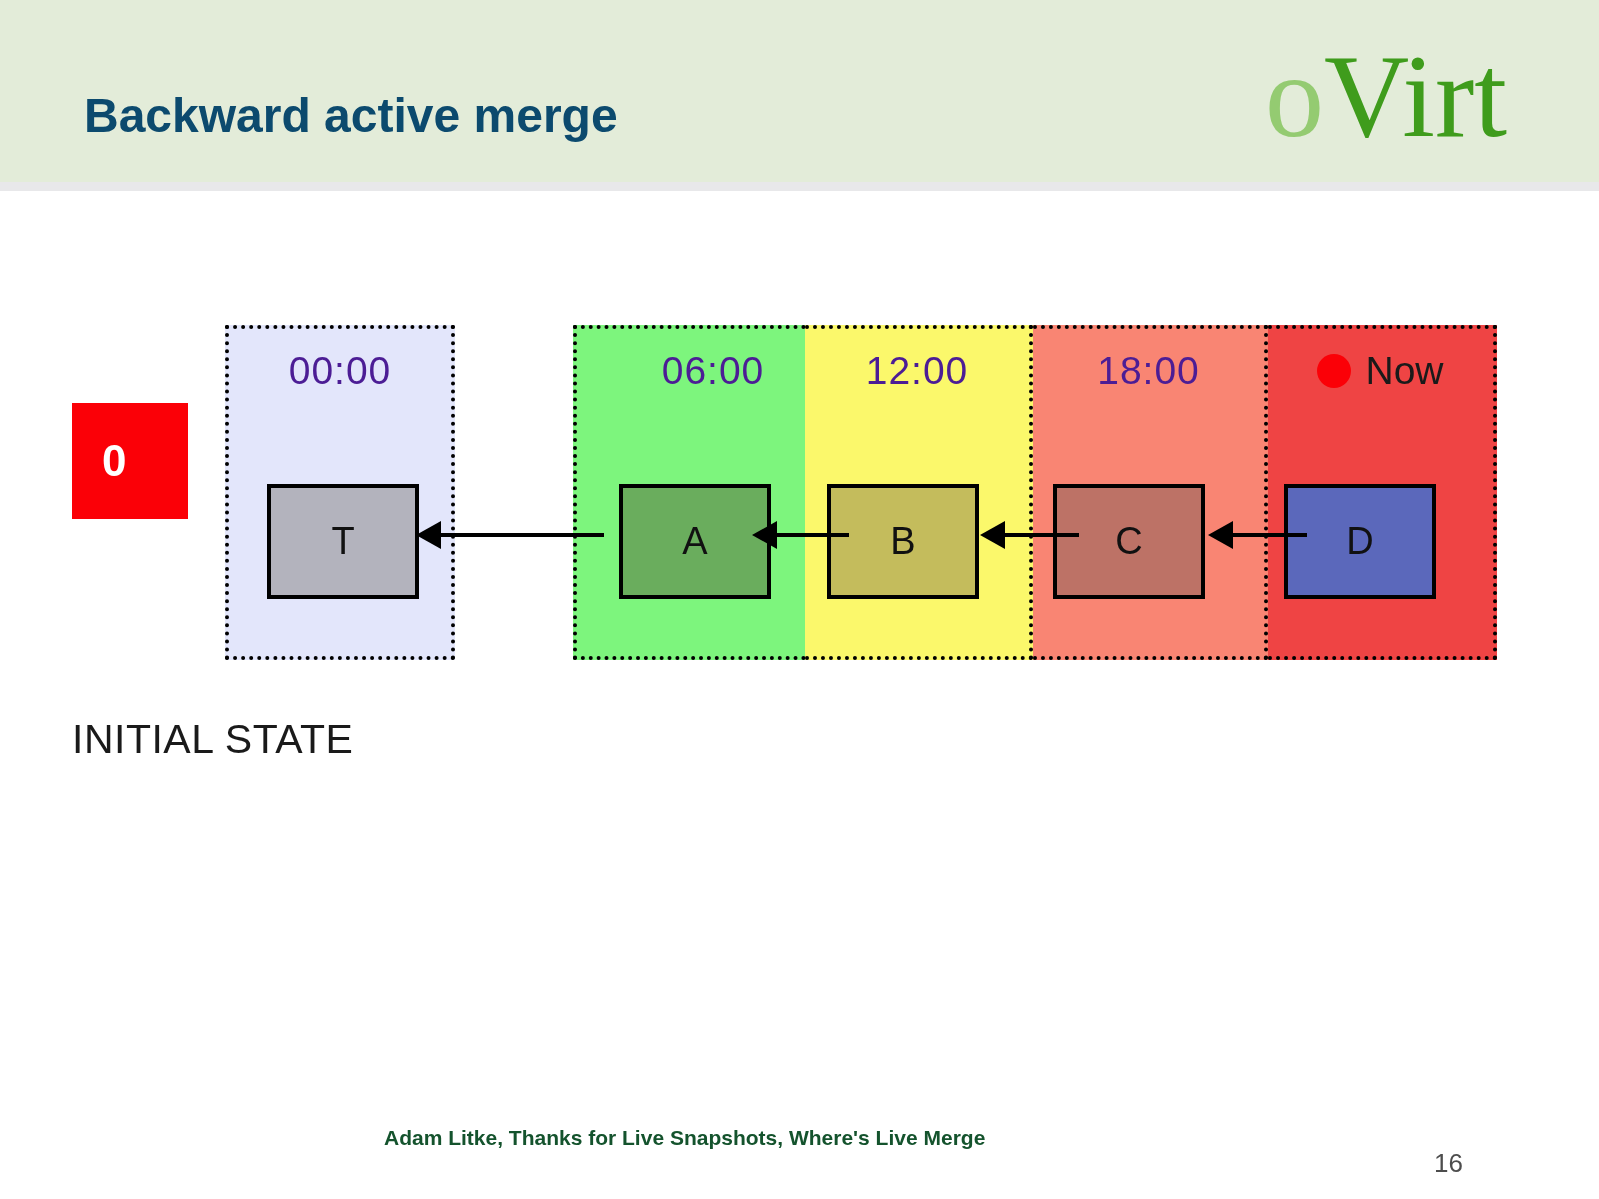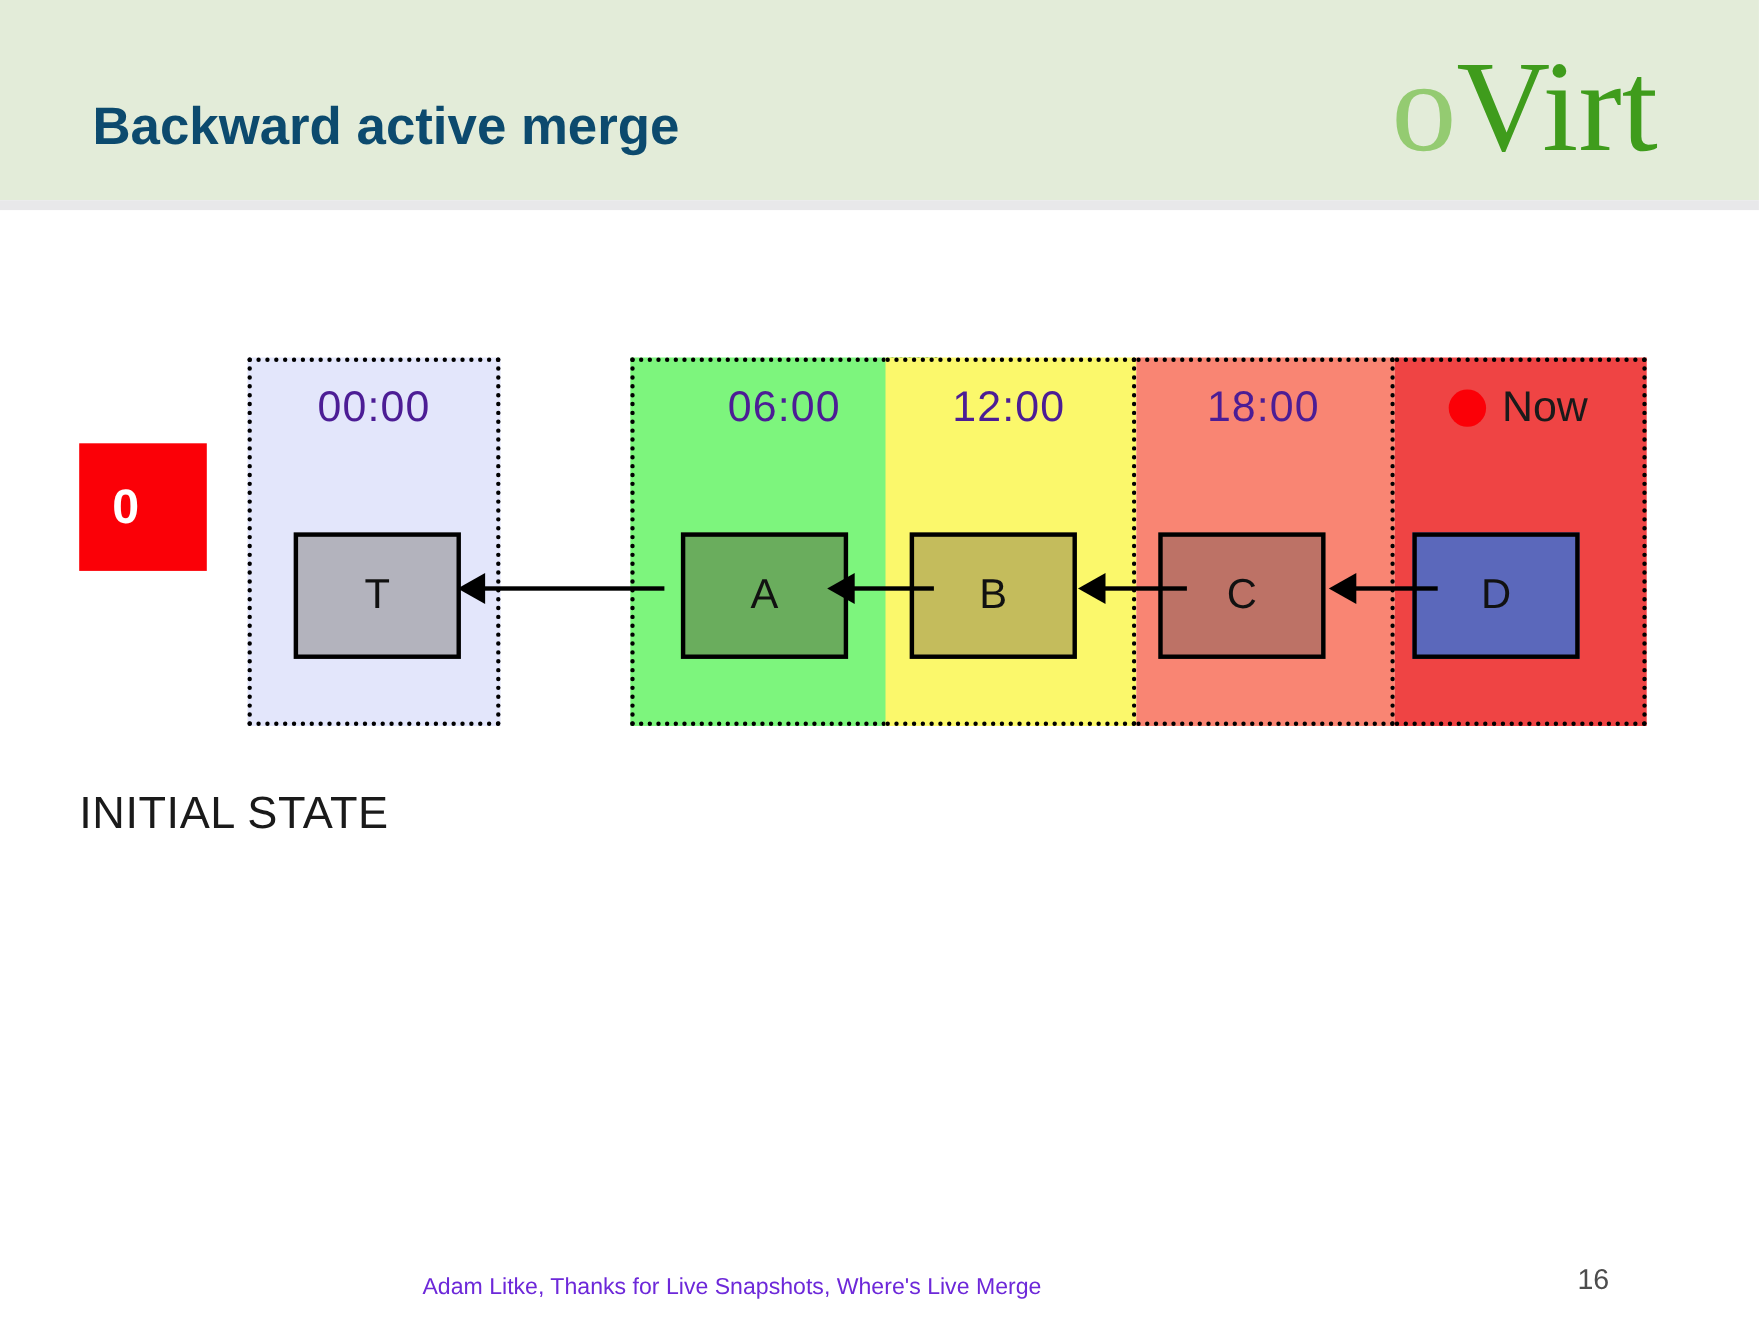--- a/index.html
+++ b/index.html
@@ -159,24 +159,23 @@
     color: #1a1a1a;
     letter-spacing: 0.5px;
   }
 
   
   .footer-text {
     position: absolute;
     left: 384px;
     top: 1126px;
     font-size: 21px;
-    font-weight: normal;
-    color: #6d28d9;
+    font-weight: bold;
+    color: #14532d;
     white-space: nowrap;
-    margin-top: 32px;
   }
   .footer-page {
     position: absolute;
     left: 1434px;
     top: 1122px;
     font-size: 26px;
     color: #4d4d4d;
     margin-top: 26px;
   }
 </style>

